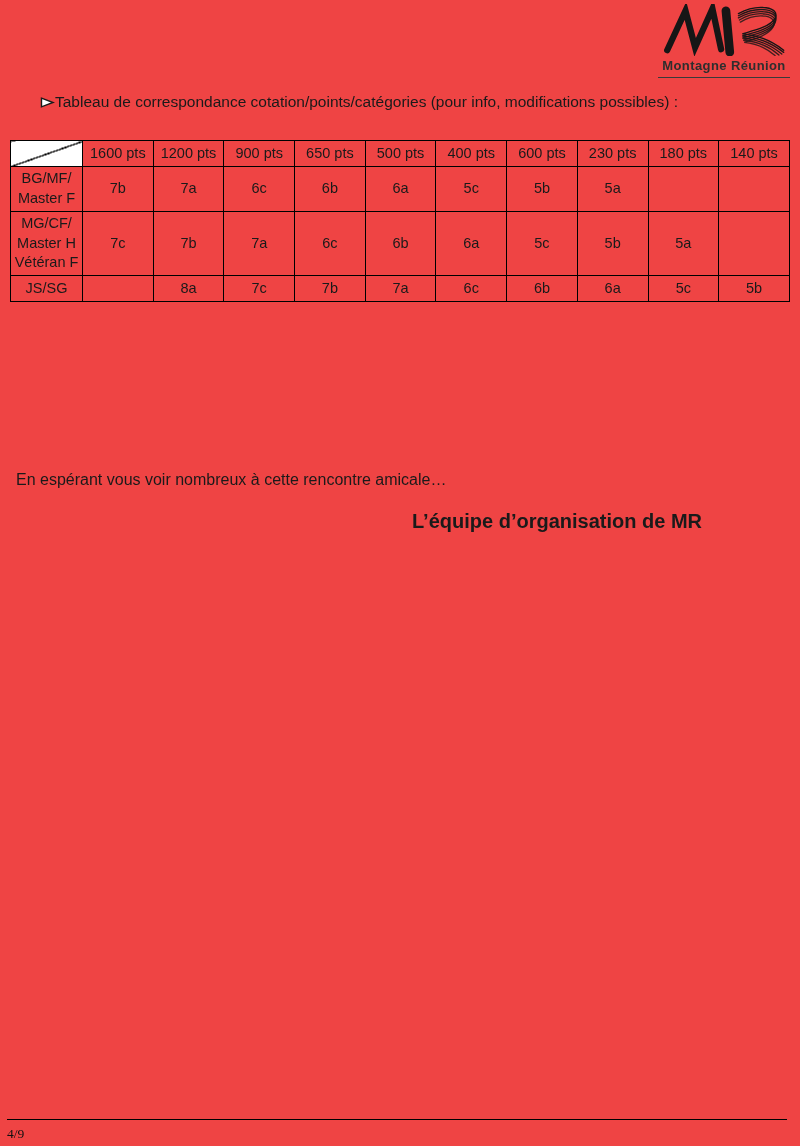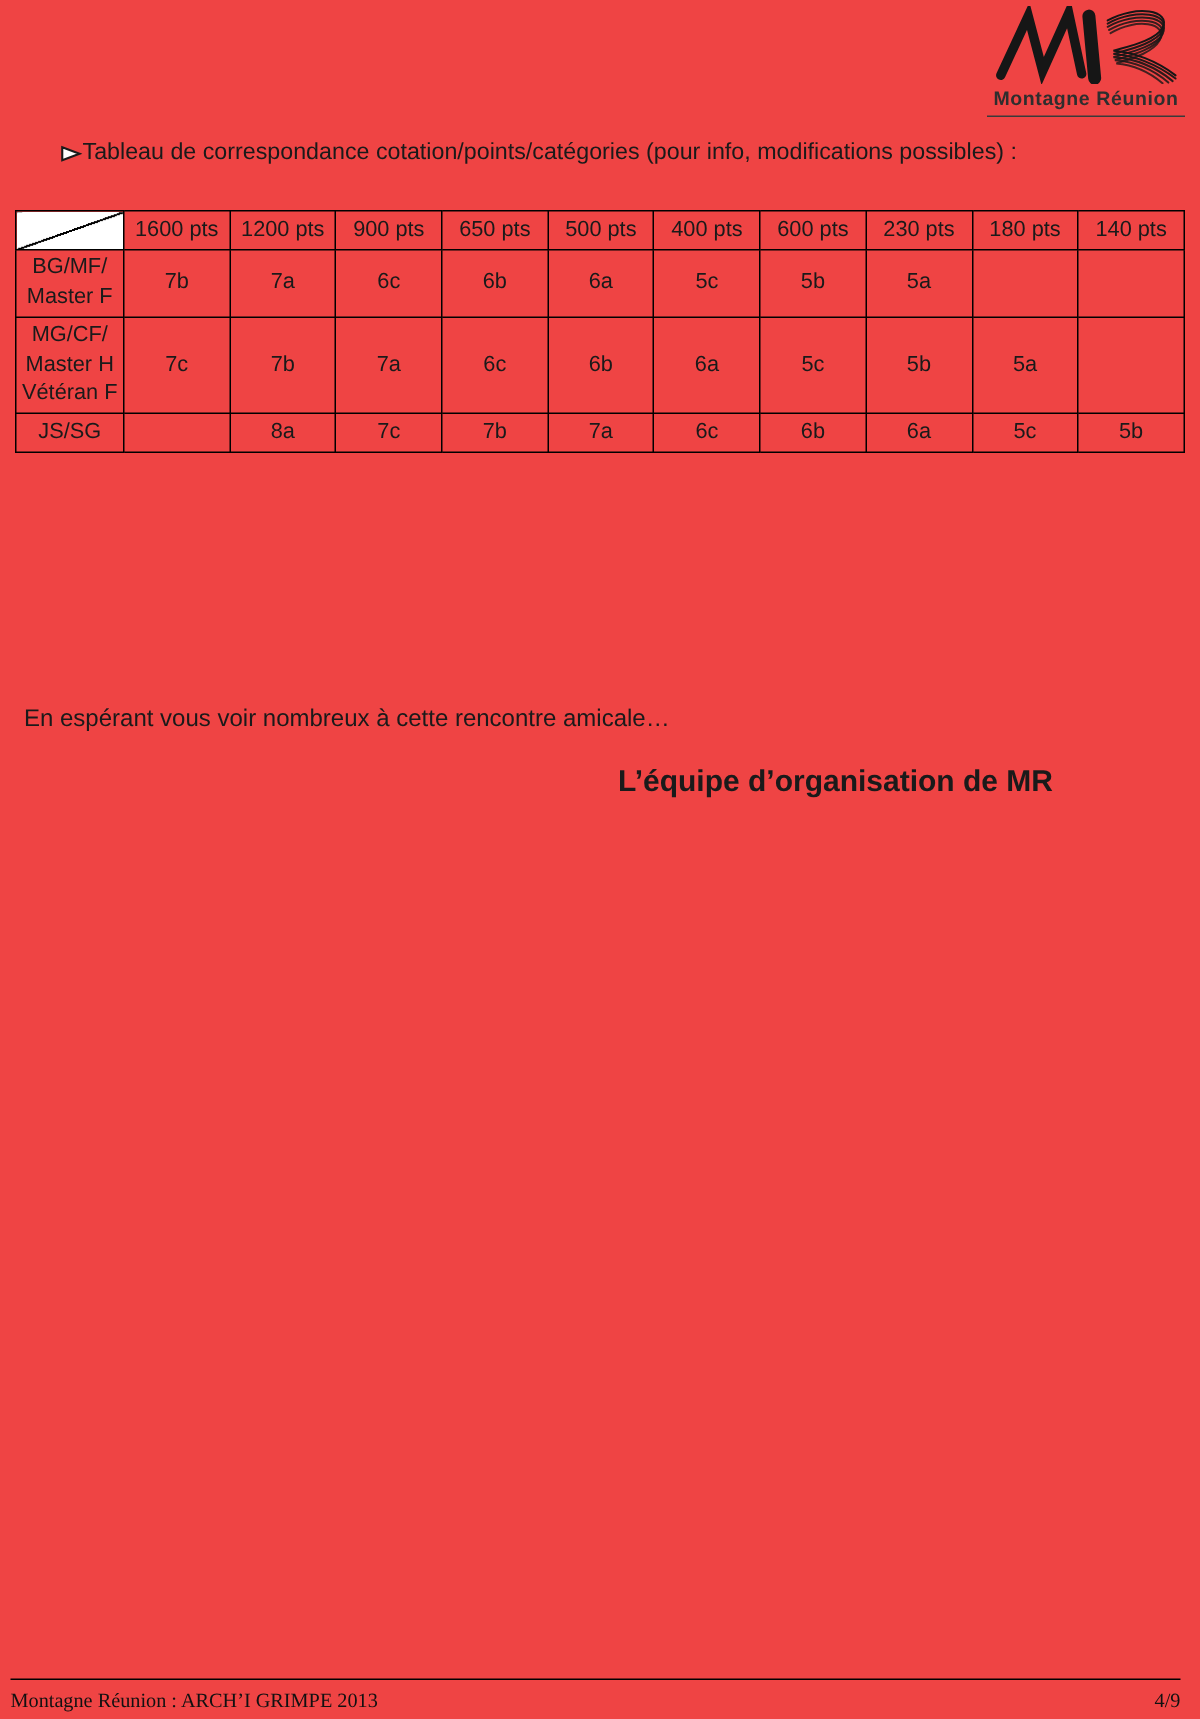--- a/index.html
+++ b/index.html
@@ -191,17 +191,16 @@
         </tr>
       </tbody>
   </table>
 
 
   <div class="closing">En espérant vous voir nombreux à cette rencontre amicale…</div>
 
   <div class="signature">L’équipe d’organisation de MR</div>
 
   <div class="footer">
-    <span>Montagne Réunion : ARCH’I GRIMPE 2013</span>
     <span>4/9</span>
   </div>
 
 </div>
 
 </body></html>

